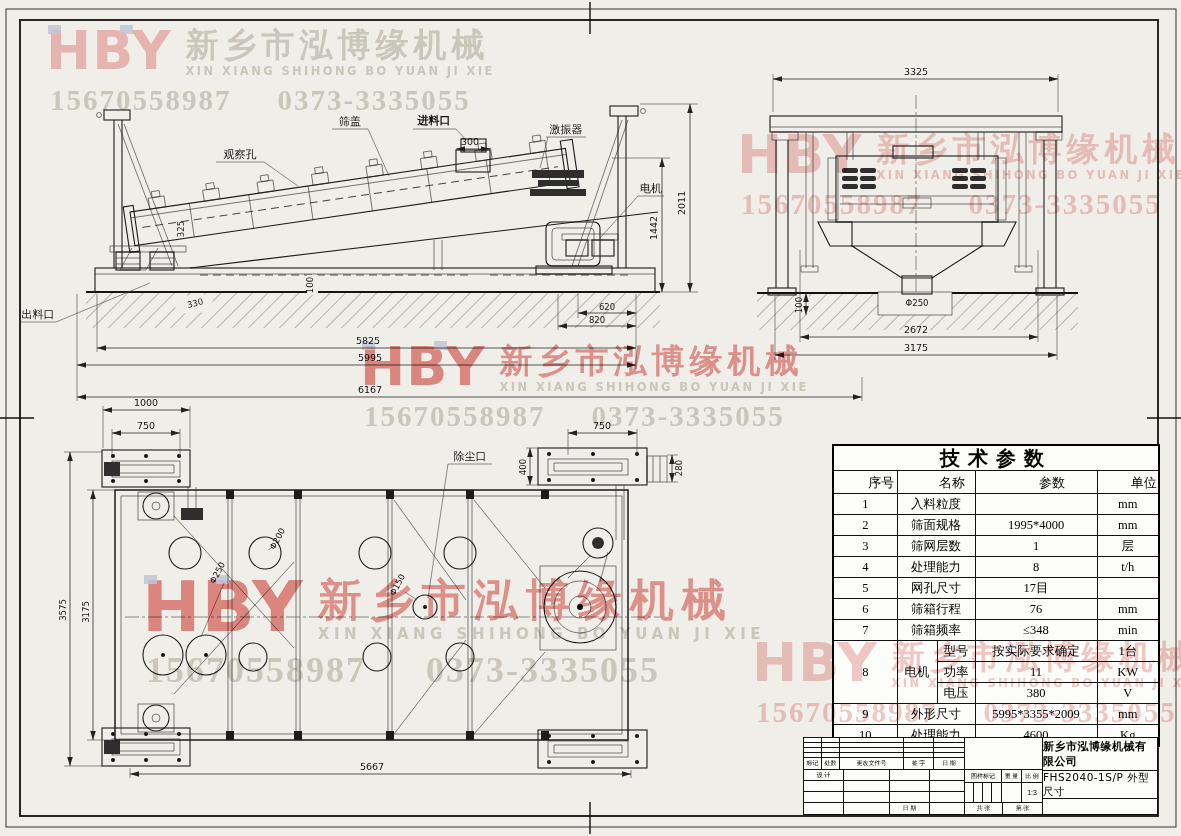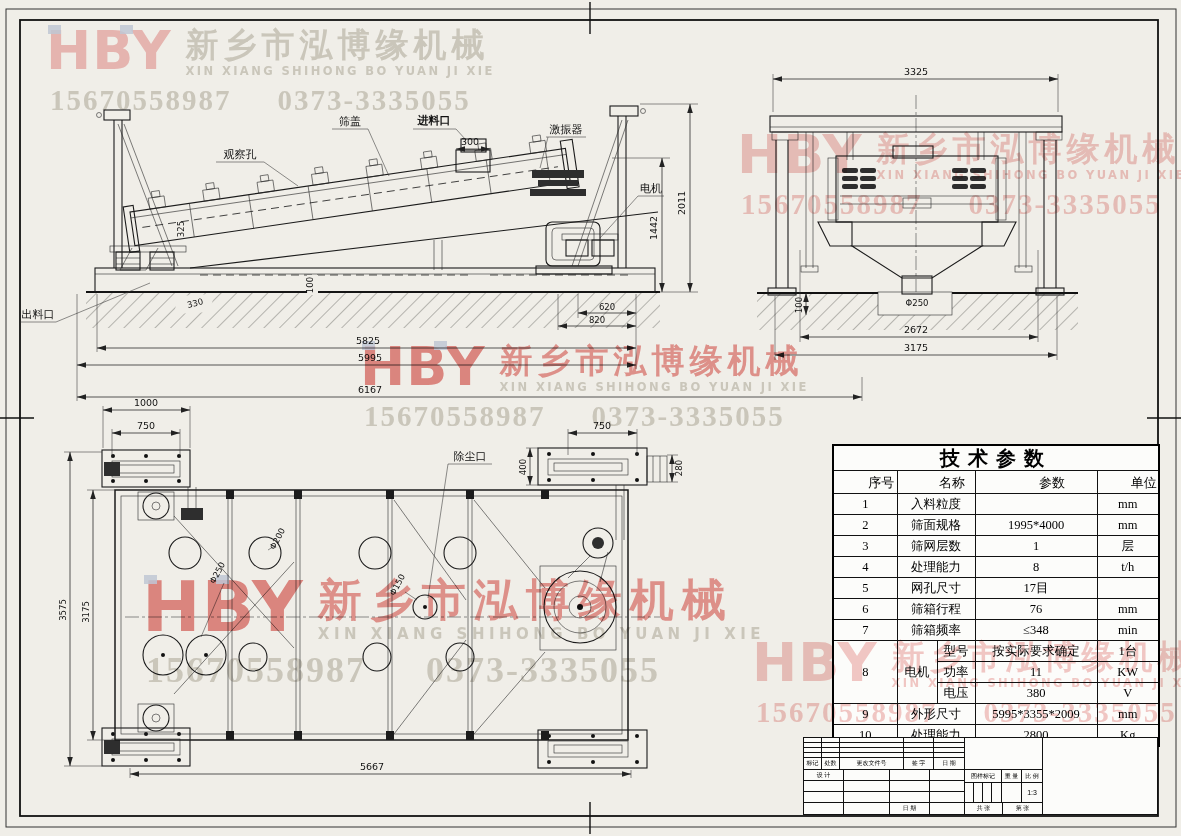--- a/index.html
+++ b/index.html
@@ -647,21 +647,21 @@
         </tr>
     <tr>
           <td>9</td>
           <td colspan="2">外形尺寸</td>
           <td>5995*3355*2009</td>
           <td>mm</td>
         </tr>
     <tr>
           <td>10</td>
           <td colspan="2">处理能力</td>
-          <td>2800</td>
+          <td>4600</td>
           <td>Kg</td>
         </tr>
   </tbody>
     </table>
 
   <div class="tblock">
     <div class="tb-l">
       <div class="tb-row" style="height:5px">
           <div class="tb-c" style="width:18px"></div>
           <div class="tb-c" style="width:18px"></div>
@@ -737,15 +737,20 @@
           <div class="tb-c" style="width:9px"></div>
           <div class="tb-c" style="width:10px"></div>
         <div class="tb-c" style="width:20px"></div>
         <div class="tb-c" style="flex:1;font-size:7px">1:3</div>
       </div>
       <div class="tb-row" style="flex:1">
         <div class="tb-c noB" style="width:38px">共  张</div>
         <div class="tb-c noB" style="flex:1">第  张</div>
       </div>
     </div>
+    <div class="tb-r">
+      <div class="tb-c comp" style="height:33px;border-right:none">新乡市泓博缘机械有限公司</div>
+      <div class="tb-c dwg" style="height:28px;border-right:none">FHS2040-1S/P  外型尺寸</div>
+      <div class="tb-c noB" style="flex:1;border-right:none"></div>
+    </div>
   </div>
 
 </div>
 
 </body></html>

